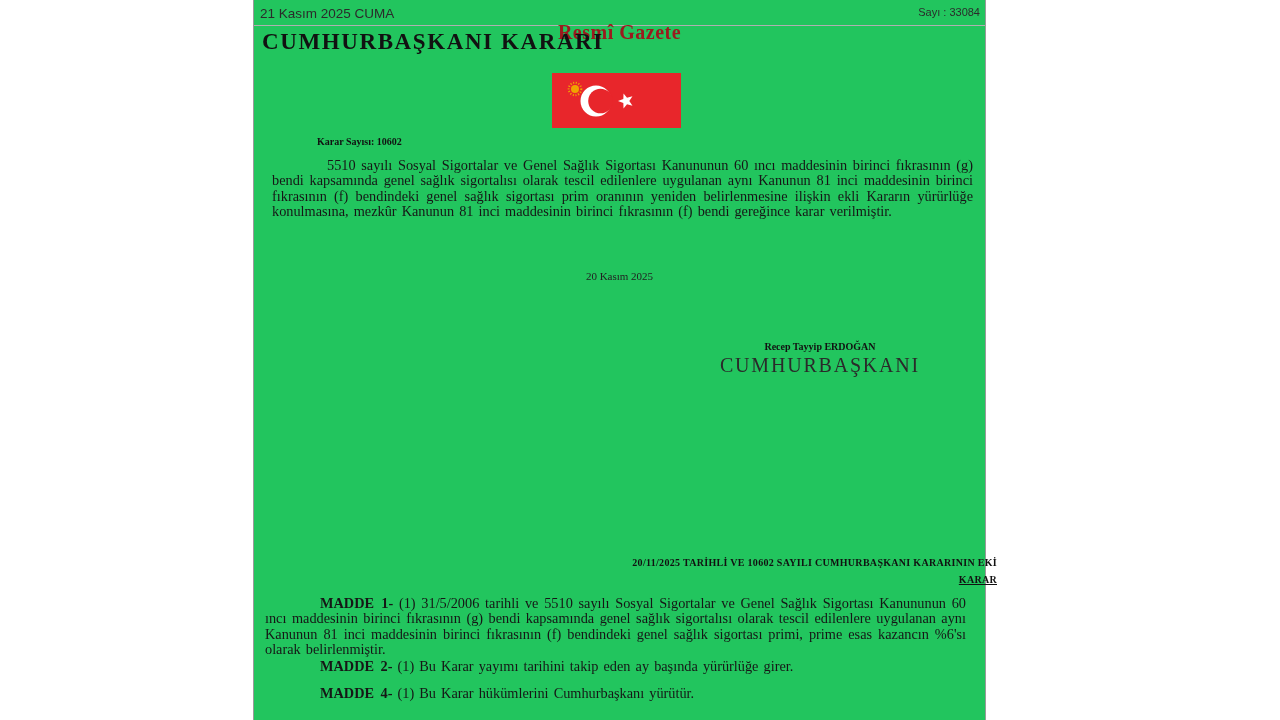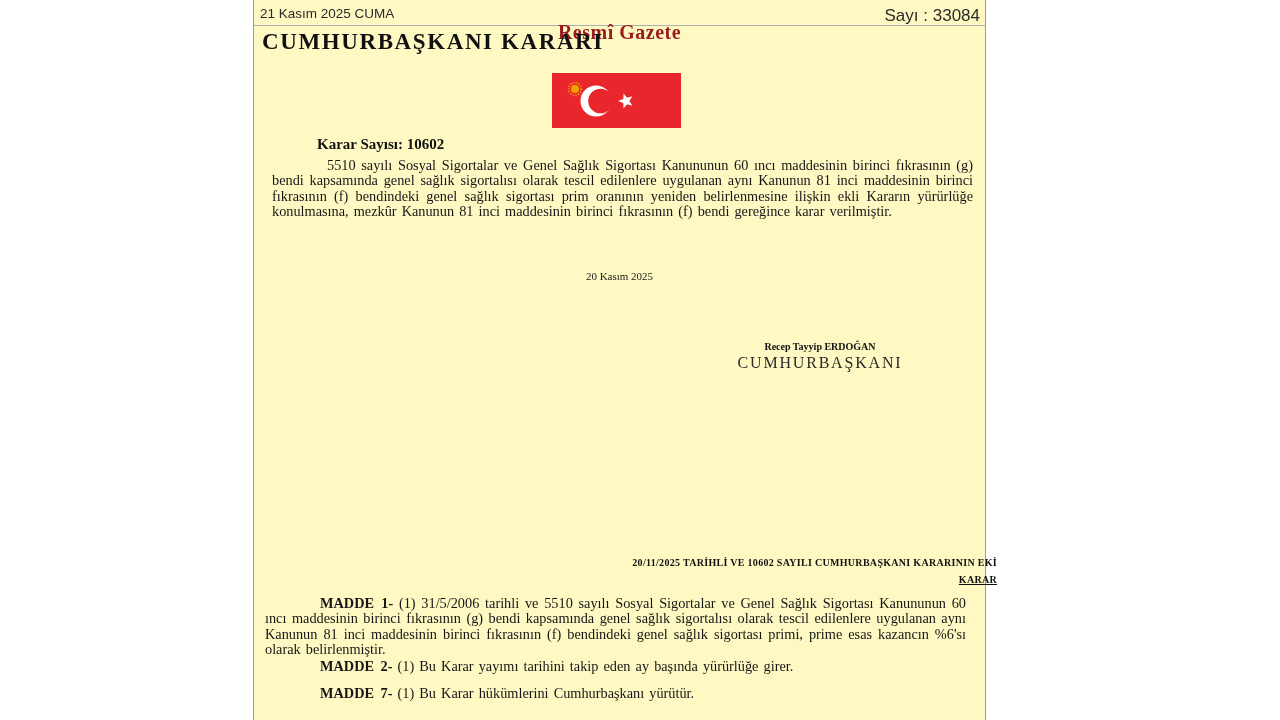--- a/index.html
+++ b/index.html
@@ -3,74 +3,74 @@
 <meta charset="utf-8">
 <style>
   * { margin: 0; padding: 0; box-sizing: border-box; }
   html, body { width: 1280px; height: 720px; background: #ffffff; overflow: hidden; }
   body { font-family: "Liberation Serif", serif; color: #1a1a1a; }
 
   .page {
     position: absolute;
     left: 253px; top: 0;
     width: 733px; height: 720px;
-    background: #fef9c3;
+    background: #22c55e;
     border-left: 1px solid #9a9a9a;
     border-right: 1px solid #9a9a9a;
   }
 
   
   .masthead-row { position: absolute; top: 0; left: 0; width: 100%; height: 26px; border-bottom: 1px solid #b0b0b0; }
   .gazette-date {
     position: absolute; left: 6px; top: 6px;
     font-family: "Liberation Sans", sans-serif;
     font-size: 13.5px; color: #2b2b2b; white-space: nowrap;
   }
   .gazette-name {
     position: absolute; left: 0; top: 1px; width: 100%;
     text-align: center; font-weight: bold; font-size: 20px;
     letter-spacing: 0.5px;
   }
   .gazette-issue {
     position: absolute; right: 5px; top: 6px;
     font-family: "Liberation Sans", sans-serif;
-    font-size: 17px; color: #2b2b2b; white-space: nowrap;
+    font-size: 11px; color: #2b2b2b; white-space: nowrap;
   }
 
   .doc-title {
     position: absolute; top: 29px; left: 8px; width: 100%;
     text-align: left; font-weight: bold; font-size: 23px;
     letter-spacing: 1.6px; color: #111;
   }
 
   
   .flag-wrap { position: absolute; top: 73px; left: 298px; width: 129px; height: 55px; }
   .flag-wrap svg { display: block; width: 100%; height: 100%; }
 
   
   .decision-number {
     position: absolute; top: 136px; left: 63px;
-    font-weight: bold; font-size: 15px; color: #111;
+    font-weight: bold; font-size: 10px; color: #111;
   }
   .decision-body {
     position: absolute; top: 158px; left: 18px; width: 701px;
     font-size: 14.3px; line-height: 15.4px;
     text-align: justify; text-indent: 55px;
     word-spacing: 1.5px; color: #161616;
   }
   .decision-date {
     position: absolute; top: 270px; left: 0; width: 100%;
     text-align: center; font-size: 11px; color: #222;
   }
   .signature-block {
     position: absolute; top: 341px; left: 406px; width: 320px;
     text-align: center;
   }
   .signer-name { font-weight: bold; font-size: 10px; color: #111; }
-  .signer-title { font-size: 16px; letter-spacing: 1.8px; margin-top: 2px; color: #2a2a2a; }
+  .signer-title { font-size: 20px; letter-spacing: 1.8px; margin-top: 2px; color: #2a2a2a; }
 
   
   .annex-title {
     position: absolute; top: 555px; left: 12px; width: 100%;
     text-align: right; font-weight: bold; font-size: 10px;
     letter-spacing: 0.3px; color: #111; line-height: 16.5px;
   }
   .annex-title .underlined { text-decoration: underline; }
 
   .article {
@@ -126,15 +126,15 @@
 
   <div class="annex-title">
     <div>20/11/2025 TARİHLİ VE 10602 SAYILI CUMHURBAŞKANI KARARININ EKİ</div>
     <div class="underlined">KARAR</div>
   </div>
 
   <p class="article article-1"><b>MADDE 1-</b><span> (1) 31/5/2006 tarihli ve 5510 sayılı Sosyal Sigortalar ve Genel Sağlık Sigortası Kanununun 60 ıncı maddesinin birinci fıkrasının (g) bendi kapsamında genel sağlık sigortalısı olarak tescil edilenlere uygulanan aynı Kanunun 81 inci maddesinin birinci fıkrasının (f) bendindeki genel sağlık sigortası primi, prime esas kazancın %6'sı olarak belirlenmiştir.</span></p>
 
   <p class="article article-2"><b>MADDE 2-</b><span> (1) Bu Karar yayımı tarihini takip eden ay başında yürürlüğe girer.</span></p>
 
-  <p class="article article-3"><b>MADDE 7-</b><span> (1) Bu Karar hükümlerini Cumhurbaşkanı yürütür.</span></p>
+  <p class="article article-3"><b>MADDE 4-</b><span> (1) Bu Karar hükümlerini Cumhurbaşkanı yürütür.</span></p>
 
 </div>
 
 </body></html>

